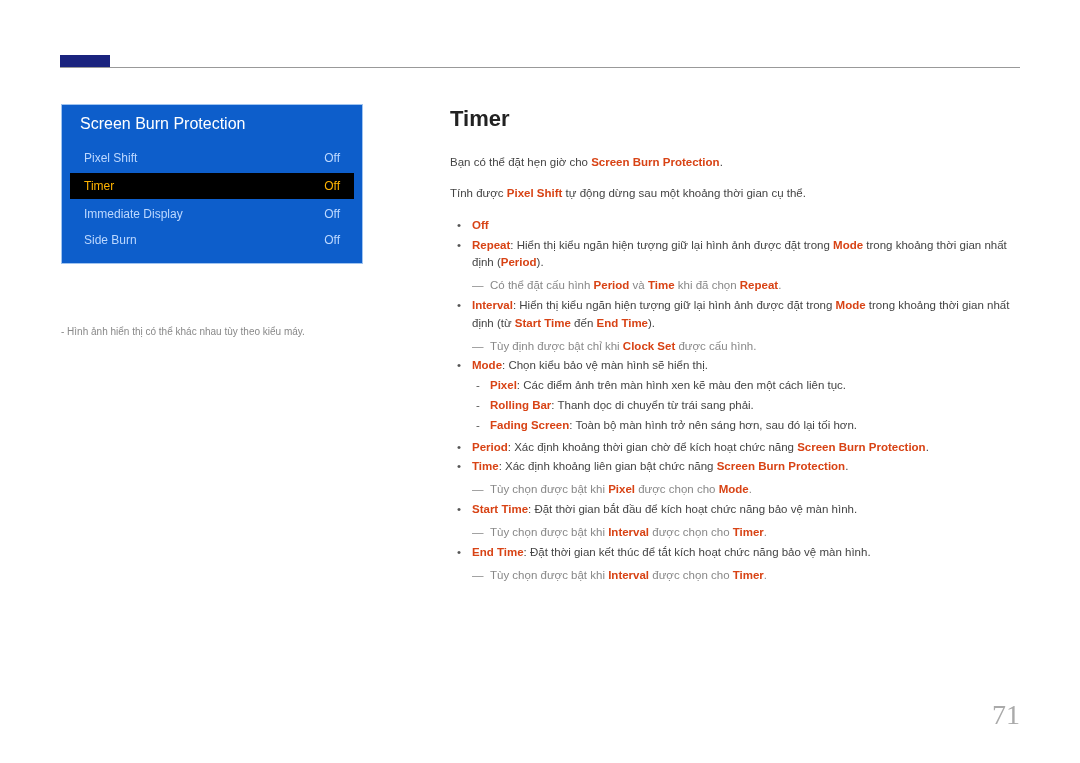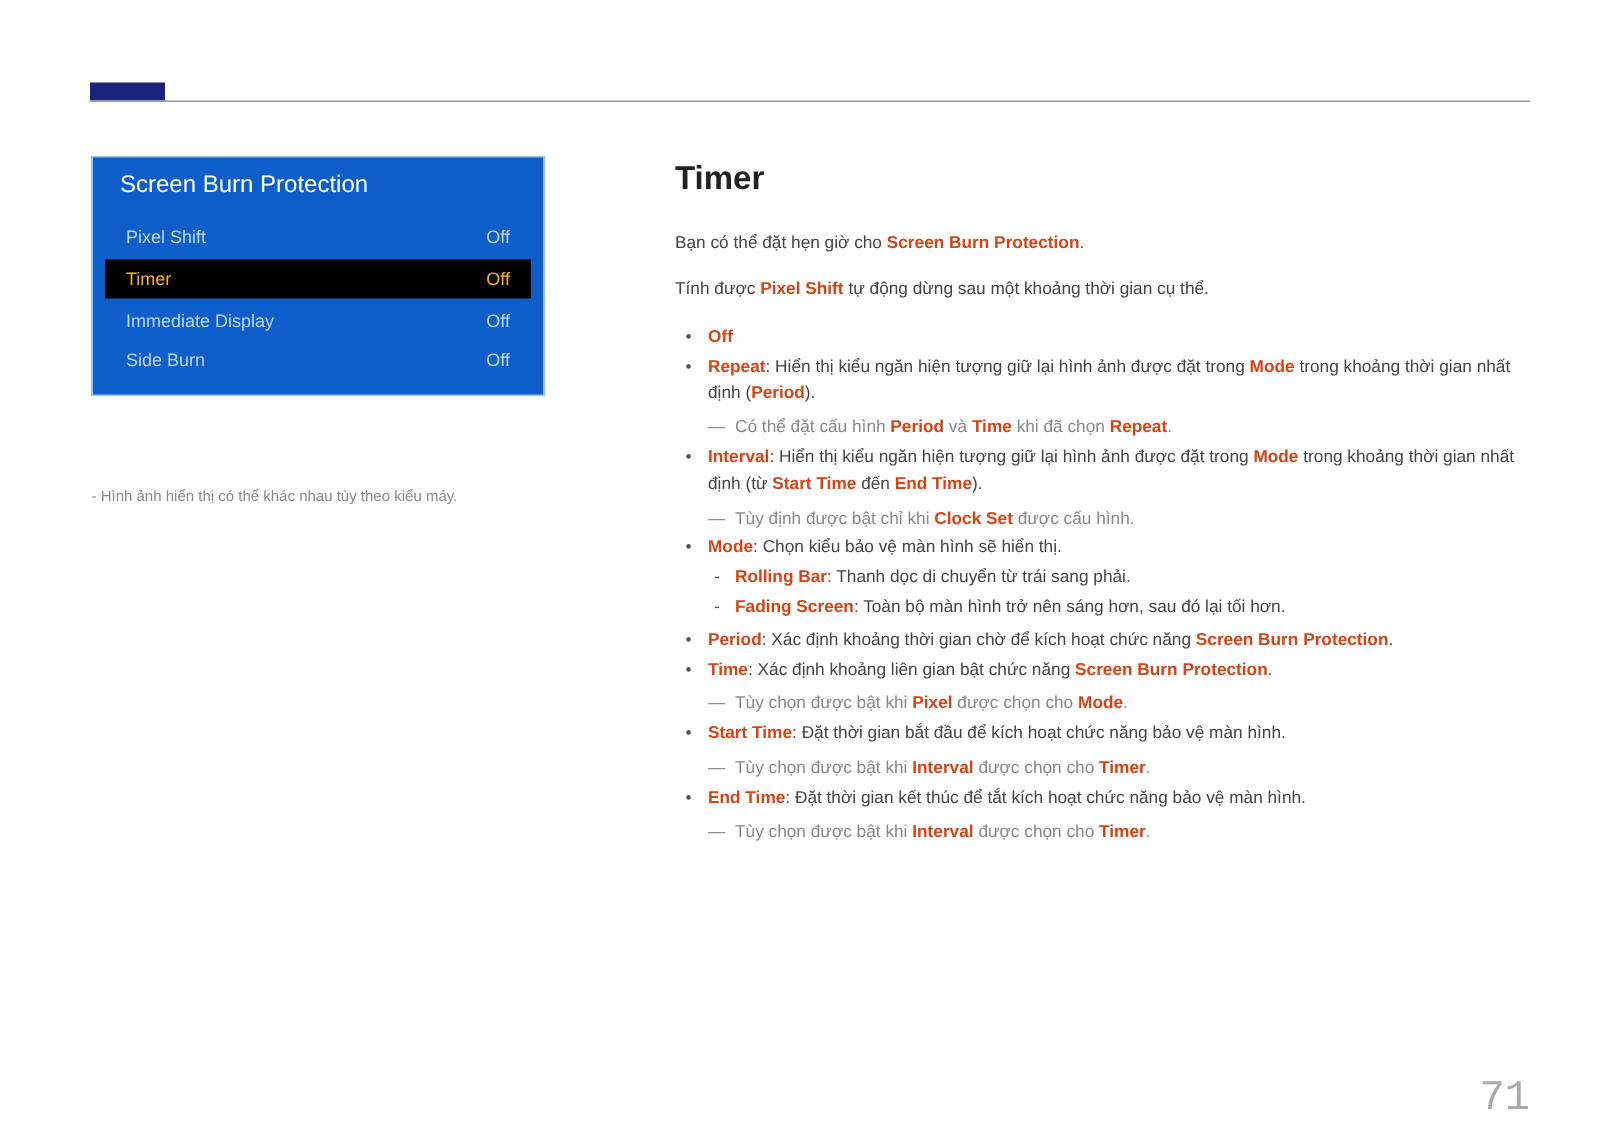--- a/index.html
+++ b/index.html
@@ -102,25 +102,25 @@
   }
   .longdash { position: relative; padding-left: 18px; color:#888; display:block; margin-top:5px;}
   .longdash::before {
     content: "―";
     position: absolute;
     left: 0;
     color: #888;
   }
   .page-num {
     position: absolute;
-    bottom: 15px;
+    bottom: 32px;
     right: 60px;
     font-size: 28px;
     color: #aaa;
-    font-family: Liberation Mono, monospace;
+    font-family: Liberation Serif, serif;
   }
 </style>
 </head>
 <body>
 
 <div class="top-bar"></div>
 <div class="top-rule"></div>
 
 <div class="menu-panel">
   <div class="menu-title">Screen Burn Protection</div>
@@ -168,20 +168,21 @@
     <li>
       <span class="hl">Interval</span><span>: Hiển thị kiểu ngăn hiện tượng giữ lại hình ảnh được đặt trong </span><span class="hl">Mode</span><span> trong khoảng thời gian nhất định (từ </span><span class="hl">Start Time</span><span> đến </span><span class="hl">End Time</span><span>).</span>
       <span class="longdash">
         <span>Tùy định được bật chỉ khi </span><span class="hl">Clock Set</span><span> được cấu hình.</span>
       </span>
     </li>
 
     <li>
       <span class="hl">Mode</span><span>: Chọn kiểu bảo vệ màn hình sẽ hiển thị.</span>
       <ul class="dash">
+        <li><span class="hl">Pixel</span><span>: Các điểm ảnh trên màn hình xen kẽ màu đen một cách liên tục.</span></li>
         <li><span class="hl">Rolling Bar</span><span>: Thanh dọc di chuyển từ trái sang phải.</span></li>
         <li><span class="hl">Fading Screen</span><span>: Toàn bộ màn hình trở nên sáng hơn, sau đó lại tối hơn.</span></li>
       </ul>
     </li>
 
     <li>
       <span class="hl">Period</span><span>: Xác định khoảng thời gian chờ để kích hoạt chức năng </span><span class="hl">Screen Burn Protection</span>.
     </li>
 
     <li>

